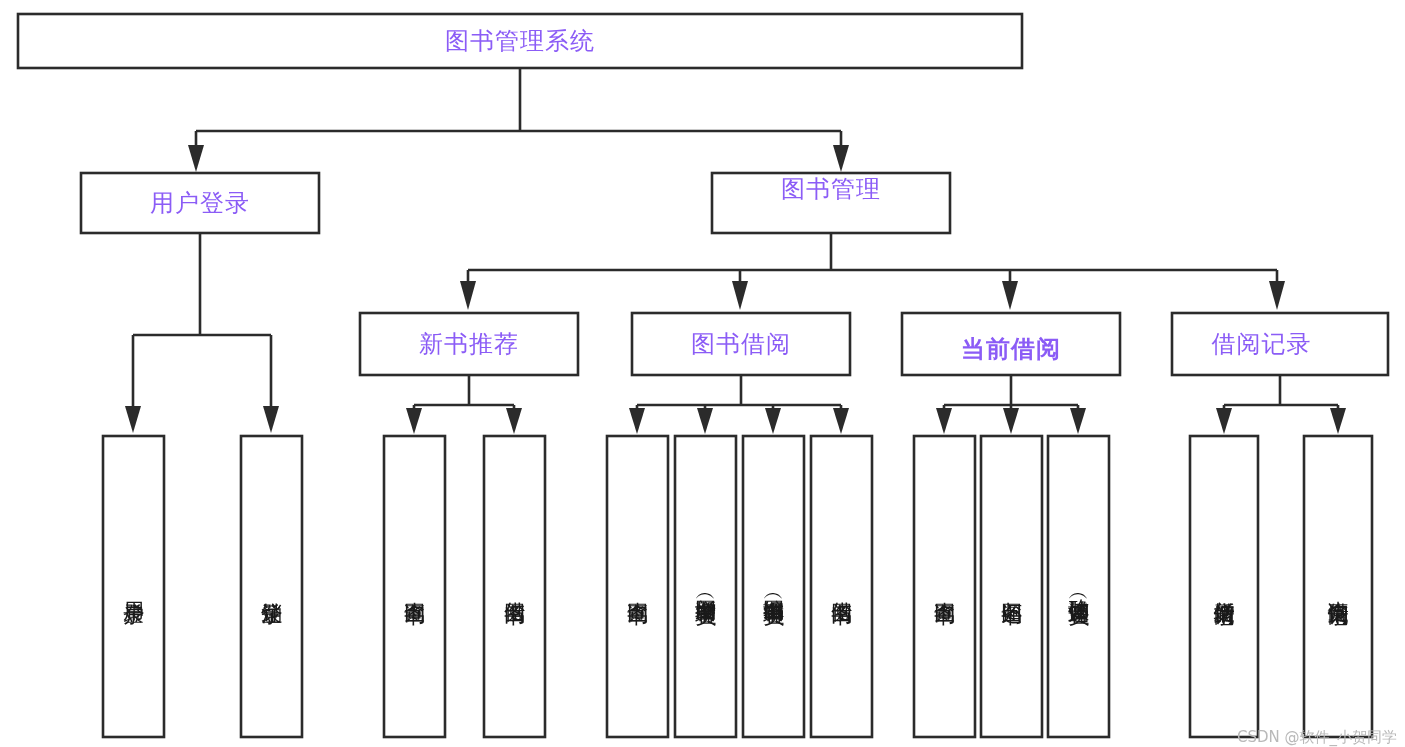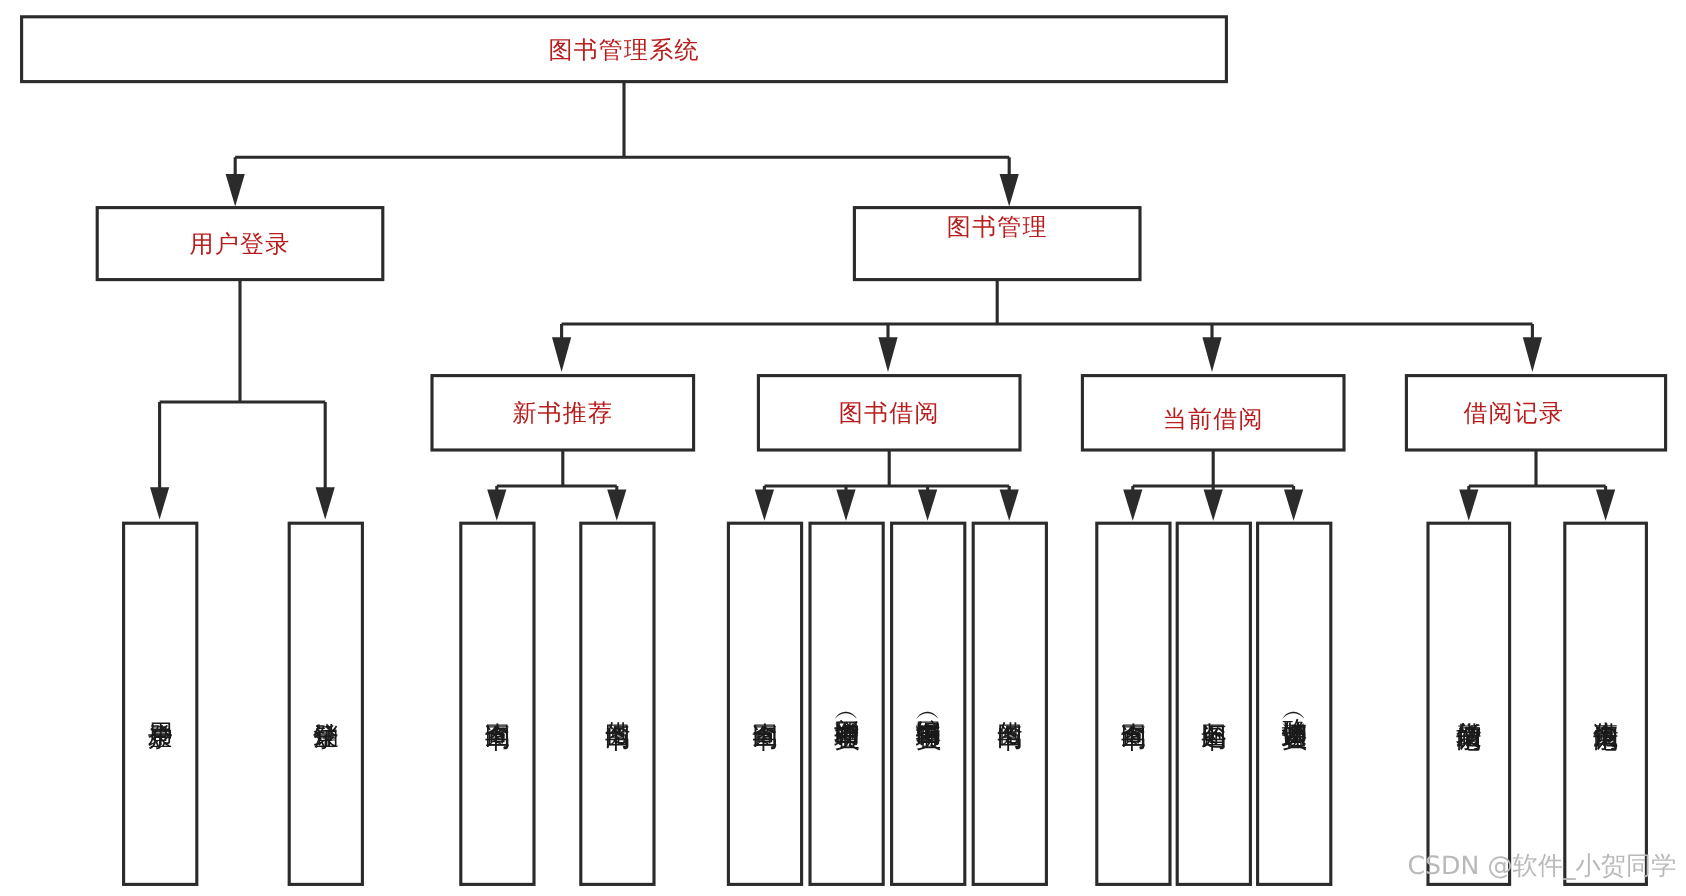--- a/index.html
+++ b/index.html
@@ -55,32 +55,32 @@
     letter-spacing: 1px;
     white-space: nowrap;
     pointer-events: none;
   }
   .horiz-text-wrap {
     position: absolute;
     display: flex;
     align-items: center;
     justify-content: center;
     font-family: "DejaVu Sans", "Liberation Sans", sans-serif;
-    font-size: 20px;
-    color: #b91c1c;
+    font-size: 24px;
+    color: #8b5cf6;
     letter-spacing: 1px;
     white-space: nowrap;
     pointer-events: none;
   }
   #watermark {
     position: absolute;
     right: 8px;
-    bottom: 12px;
+    bottom: 0;
     font-family: "DejaVu Sans", "Liberation Sans", sans-serif;
-    font-size: 21px;
+    font-size: 15px;
     color: #b9b9b9;
     white-space: nowrap;
     pointer-events: none;
   }
 </style>
 </head>
 <body>
 
 <div id="diagram-root">
 
@@ -149,21 +149,21 @@
 
   </svg>
 
   <div class="horiz-text-wrap" style="left:18px; top:14px; width:1004px; height:54px;">图书管理系统</div>
 
   <div class="horiz-text-wrap" style="left:81px; top:173px; width:238px; height:60px;">用户登录</div>
   <div class="horiz-text-wrap" style="left:712px; top:159px; width:238px; height:60px;">图书管理</div>
 
   <div class="horiz-text-wrap" style="left:632px; top:313px; width:218px; height:62px;">图书借阅</div>
   <div class="horiz-text-wrap" style="left:360px; top:313px; width:218px; height:62px;">新书推荐</div>
-  <div class="horiz-text-wrap" style="left:902px; top:313px; width:218px; height:72px;">当前借阅</div>
+  <div class="horiz-text-wrap" style="left:902px; top:313px; width:218px; height:72px;font-weight:bold;">当前借阅</div>
   <div class="horiz-text-wrap" style="left:1172px; top:313px; width:179px; height:62px;">借阅记录</div>
 
   <div class="vert-text-wrap" style="left:103px; top:436px; width:61px; height:301px;">用户登录</div>
   <div class="vert-text-wrap" style="left:241px; top:436px; width:61px; height:301px;">注销登录</div>
 
   <div class="vert-text-wrap" style="left:384px; top:436px; width:61px; height:301px;">查询图书</div>
   <div class="vert-text-wrap" style="left:484px; top:436px; width:61px; height:301px;">借阅图书</div>
 
   <div class="vert-text-wrap" style="left:607px; top:436px; width:61px; height:301px;">查询图书</div>
   <div class="vert-text-wrap" style="left:675px; top:436px; width:61px; height:301px;">新增图书（管理员）</div>

